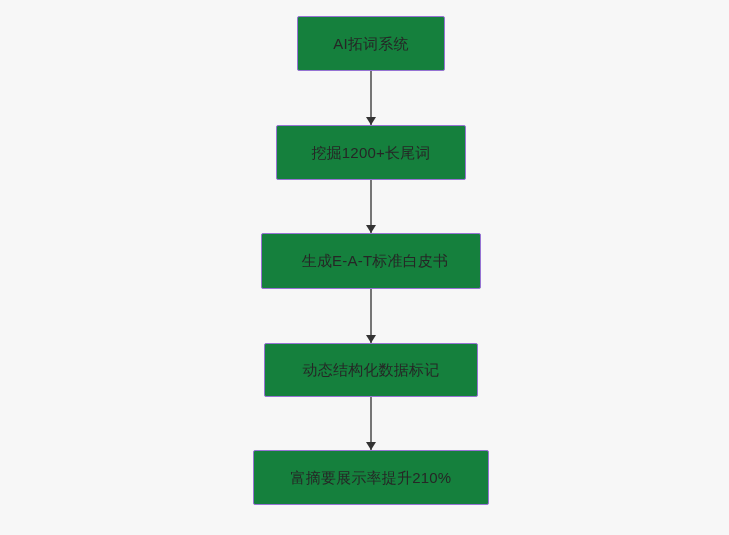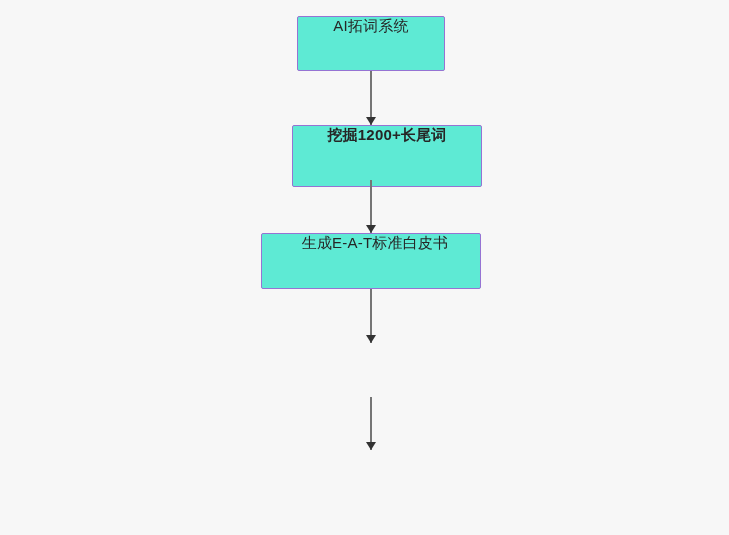--- a/index.html
+++ b/index.html
@@ -14,25 +14,25 @@
     overflow: hidden;
   }
   #flowchart {
     position: relative;
     width: 729px;
     height: 535px;
   }
   .node {
     position: absolute;
     box-sizing: border-box;
-    background: #5eead4;
+    background: #15803d;
     border: 1.6px solid #9673d3;
     border-radius: 2px;
     display: flex;
-    align-items: flex-start;
+    align-items: center;
     justify-content: center;
     color: #262626;
     font-size: 15px;
     line-height: 1.2;
     letter-spacing: 0.2px;
     white-space: nowrap;
   }
   .node-label {
     display: block;
     text-align: center;
@@ -53,21 +53,21 @@
     left: -4px;
     width: 0;
     height: 0;
     border-left: 5px solid transparent;
     border-right: 5px solid transparent;
     border-top: 8px solid #333333;
   }
 
   
   #node-0 { left: 297px; top: 16px;  width: 148px; height: 55px; }
-  #node-1 { left: 292px; top: 125px; width: 190px; height: 62px; font-weight: bold; }
+  #node-1 { left: 276px; top: 125px; width: 190px; height: 55px; }
   #node-2 { left: 261px; top: 233px; width: 220px; height: 56px; padding-left: 8px; }
   #node-3 { left: 264px; top: 343px; width: 214px; height: 54px; }
   #node-4 { left: 253px; top: 450px; width: 236px; height: 55px; }
 
   
   #edge-0 { left: 370px; top: 71px;  height: 54px; }
   #edge-1 { left: 370px; top: 180px; height: 53px; }
   #edge-2 { left: 370px; top: 289px; height: 54px; }
   #edge-3 { left: 370px; top: 397px; height: 53px; }
   .edge .edge-line { height: 100%; }
@@ -98,20 +98,26 @@
 
   <div class="node" id="node-2">
     <span class="node-label">生成E-A-T标准白皮书</span>
   </div>
 
   <div class="edge" id="edge-2">
     <div class="edge-line"></div>
     <div class="edge-head"></div>
   </div>
 
+  <div class="node" id="node-3">
+    <span class="node-label">动态结构化数据标记</span>
+  </div>
 
   <div class="edge" id="edge-3">
     <div class="edge-line"></div>
     <div class="edge-head"></div>
   </div>
 
+  <div class="node" id="node-4">
+    <span class="node-label">富摘要展示率提升210%</span>
+  </div>
 
 </div>
 
 </body></html>

